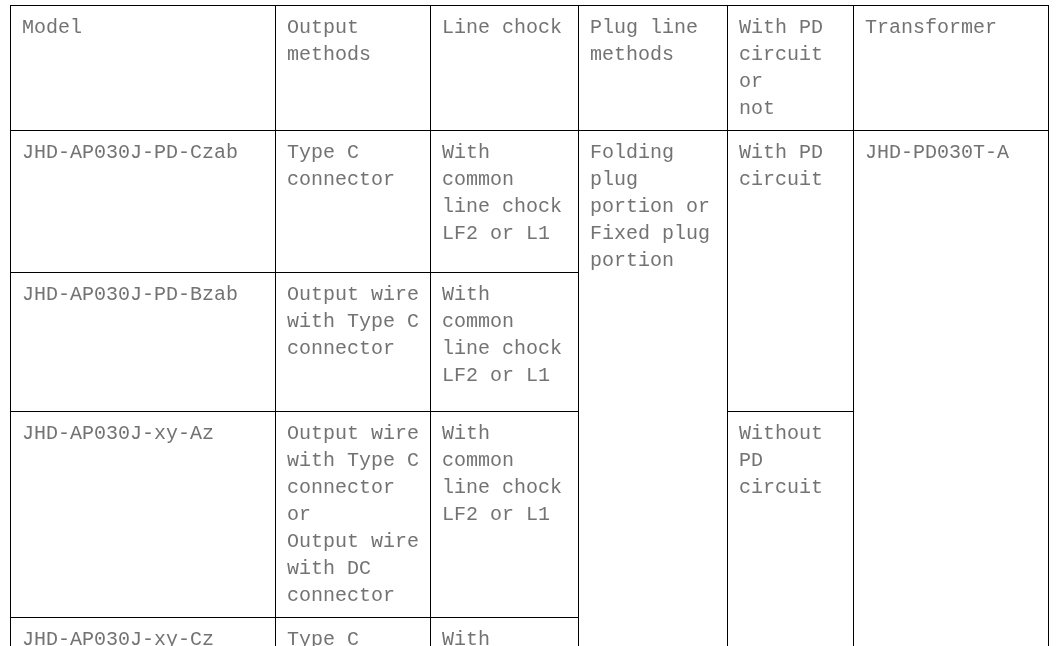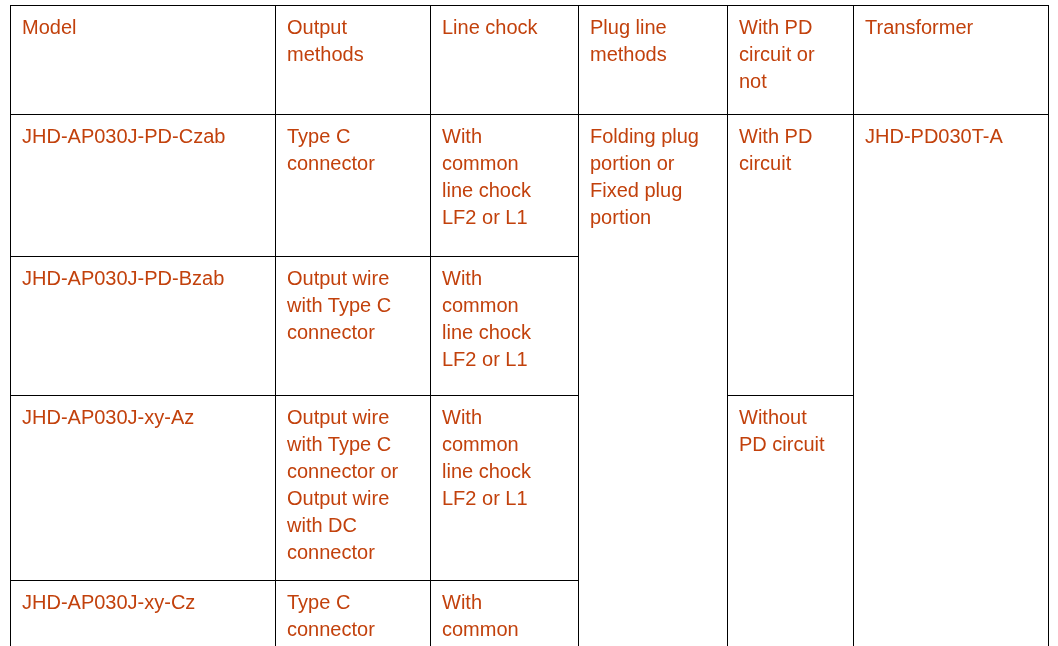--- a/index.html
+++ b/index.html
@@ -28,22 +28,22 @@
     border-collapse: collapse;
     table-layout: fixed;
     background: #ffffff;
   }
   table.spec-table td {
     border: 1px solid #000000;
     vertical-align: top;
     padding: 8px 10px 8px 11px;
     font-size: 20px;
     line-height: 27px;
-    font-family: Liberation Sans, sans-serif;
-    color: #c2410c;
+    font-family: Liberation Mono, monospace;
+    color: #737373;
     font-weight: normal;
     word-wrap: break-word;
     white-space: pre-line;
   }
   
   table.spec-table tr.last-row > td {
     border-bottom: 3px solid #000000;
   }
   
   col.c-model       { width: 265px; }

